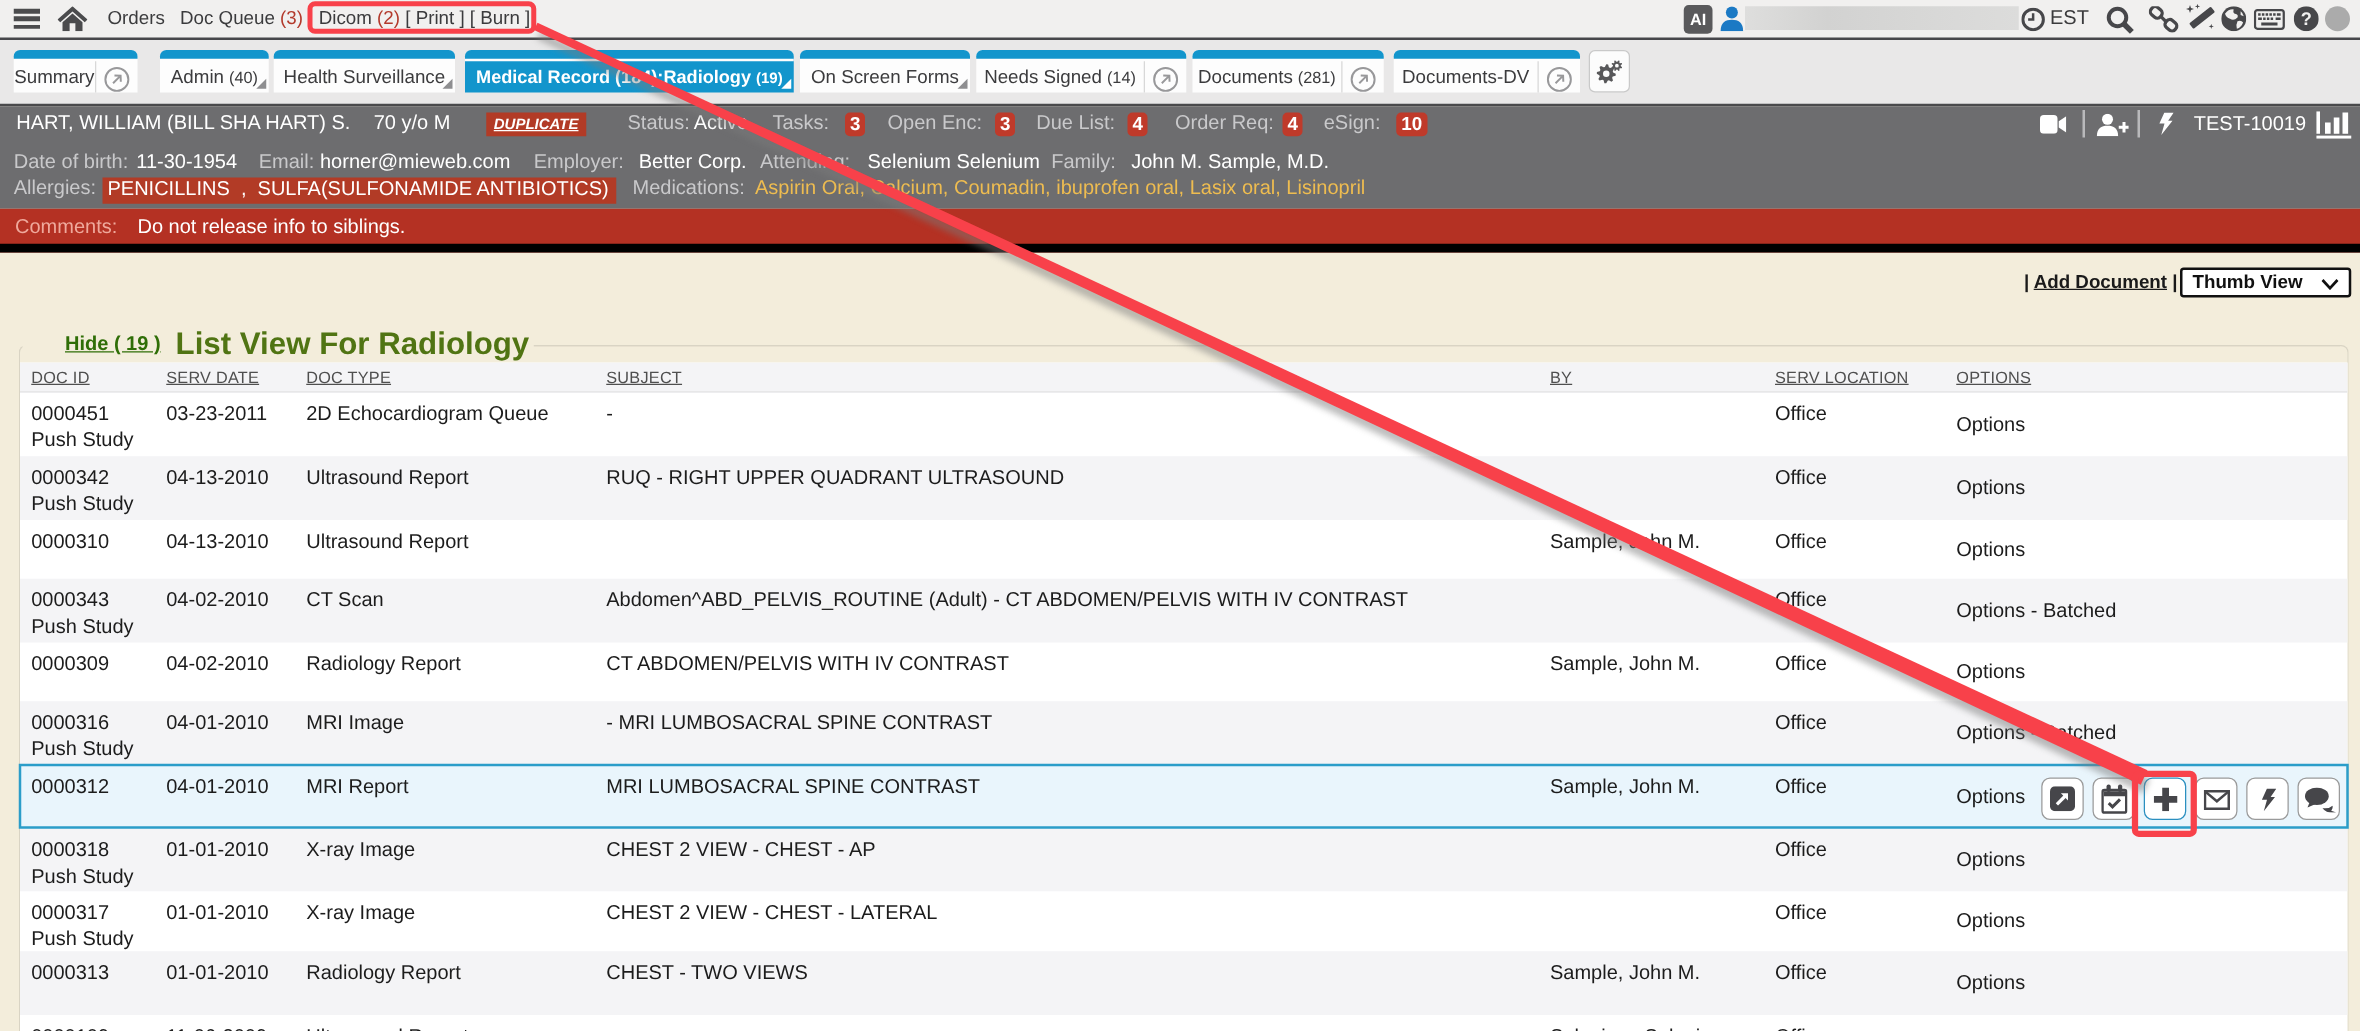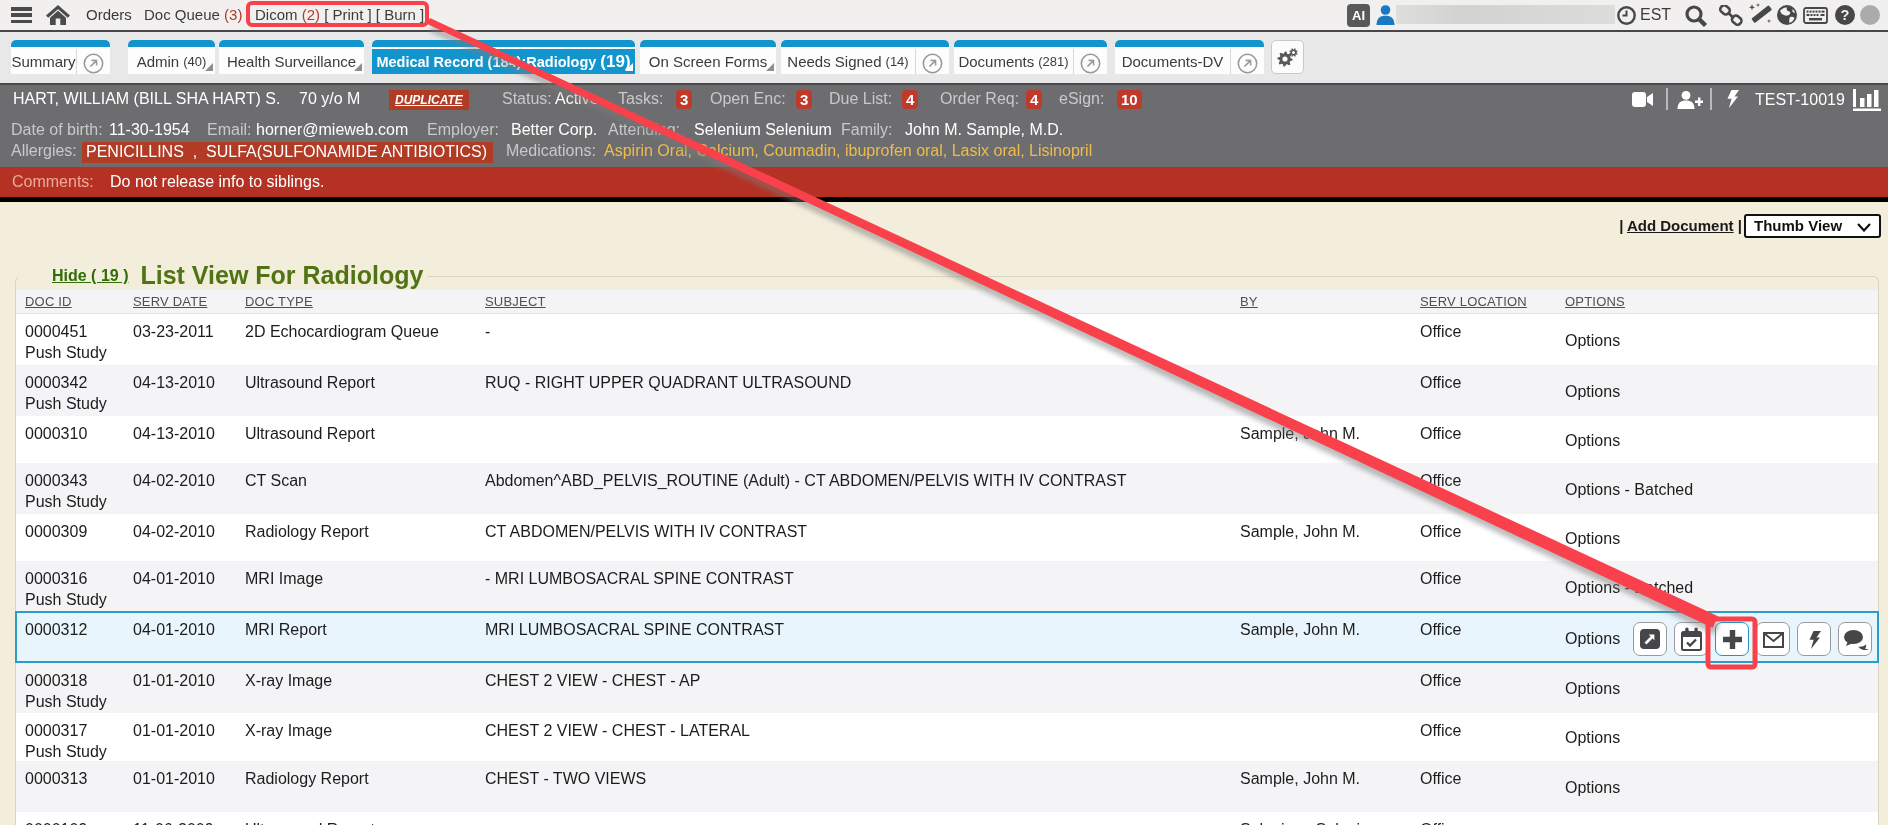--- a/index.html
+++ b/index.html
@@ -13,37 +13,37 @@
   .redtxt { color:#b33a2c; }
 
   
   #tabbar { position:absolute; left:0; top:32px; width:1888px; height:53px; background:#e9e8e8; border-bottom:2px solid #4a4a4c; }
   .tab { position:absolute; top:8px; height:34px; background:#fdfdfd; border-radius:5px 5px 0 0; }
   .tab .cap { position:absolute; left:0; top:0; width:100%; height:7px; background:#1295cc; border-radius:5px 5px 0 0; }
   .tab .lbl { position:absolute; left:0; top:9px; right:0; bottom:0; display:flex; align-items:center; justify-content:center; font-size:15px; color:#3b3b3d; white-space:nowrap; }
   .tab .lbl small { font-size:13px; margin-left:4px; }
   .tab.active { background:#1295cc; } .tab.active::after { content:""; position:absolute; left:0; top:7px; width:100%; height:2px; background:#fdfdfd; }
   .tab.active .lbl { color:#fff; font-weight:bold; font-size:14.5px; }
-  .tab.active .lbl small{ font-size:17px; }
+  .tab.active .lbl small{ font-size:12px; }
   .tab .corner { position:absolute; right:2px; bottom:3px; width:0; height:0; border-left:8px solid transparent; border-bottom:8px solid #8e8e90; }
   .tab.active .corner { border-bottom-color:#fff; }
   .tab .popout { position:absolute; top:9px; right:0; width:34px; bottom:0; border-left:1px solid #d8d8d8; }
   .tab .popout svg { position:absolute; left:5px; top:3px; }
 
   
   #patient { position:absolute; left:0; top:85px; width:1888px; height:82px; background:#6d6d6f; }
   #patient .lab { color:#c9c9cb; }
   #patient .val { color:#ffffff; }
   .prow { position:absolute; left:0; width:100%; font-size:16px; white-space:nowrap; }
   .badge { display:inline-block; background:#bf3a2a; color:#fff; font-weight:bold; font-size:15px; text-align:center; border-radius:4px; padding:1px 4px; line-height:17px; min-width:16px; }
   .redbox { background:#b23b26; color:#fff; }
   .amber { color:#eebc50; }
 
   
-  #comments { position:absolute; left:0; top:167px; width:1888px; height:35px; background:#b43123; border-bottom:5px solid #000000; }
+  #comments { position:absolute; left:0; top:167px; width:1888px; height:35px; background:#b43123; border-bottom:7px solid #000000; }
 
   
   #adddoc { position:absolute; top:217px; right:146px; font-size:15px; font-weight:bold; color:#1a1a1a; }
   #thumbsel { position:absolute; left:1744px; top:214px; width:137px; height:24px; background:#fff; border:2px solid #111; border-radius:3px; font-size:15px; font-weight:bold; color:#111; line-height:20px; padding-left:8px; }
 
   #legend { position:absolute; left:18px; top:260px; white-space:nowrap; }
   #legend a { font-size:16px; font-weight:bold; color:#2f6e07; text-decoration:underline; vertical-align:3px;margin-left:34px;}
   #legend span { font-size:25px; font-weight:bold; color:#507413; margin-left:12px; }
   #fieldset { position:absolute; left:15px; top:276px; width:1864px; height:560px; border:1px solid #d9d4c4; border-bottom:none; border-radius:6px 6px 0 0; }
   #fieldline { position:absolute; top:276px; left:384px; width:1488px; height:1px; background:#d9d4c4; }

